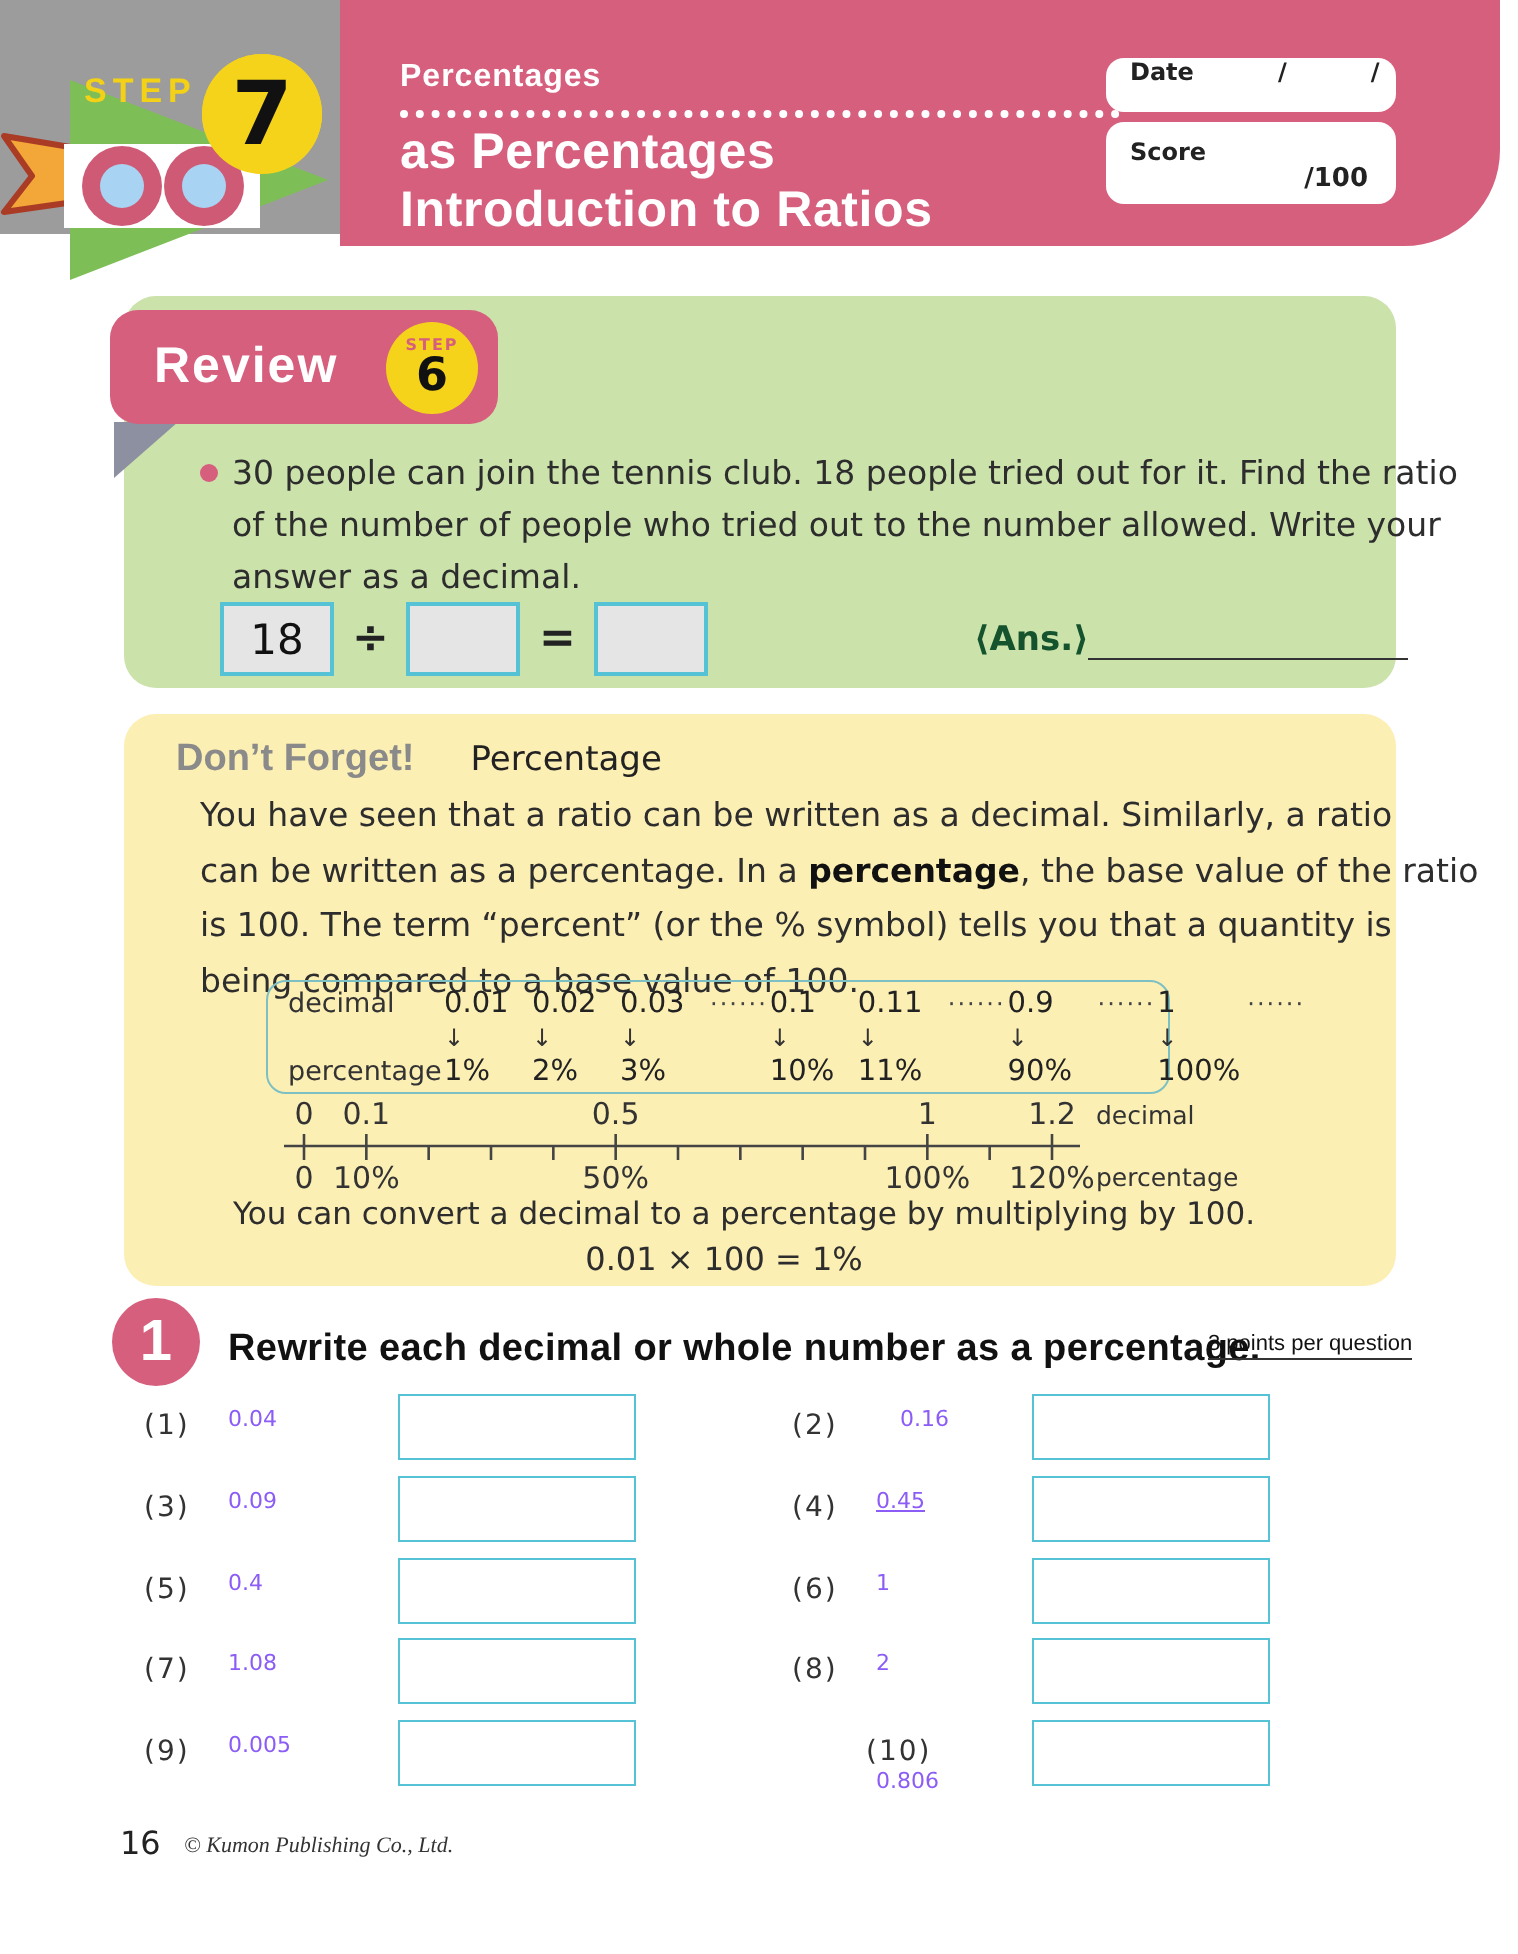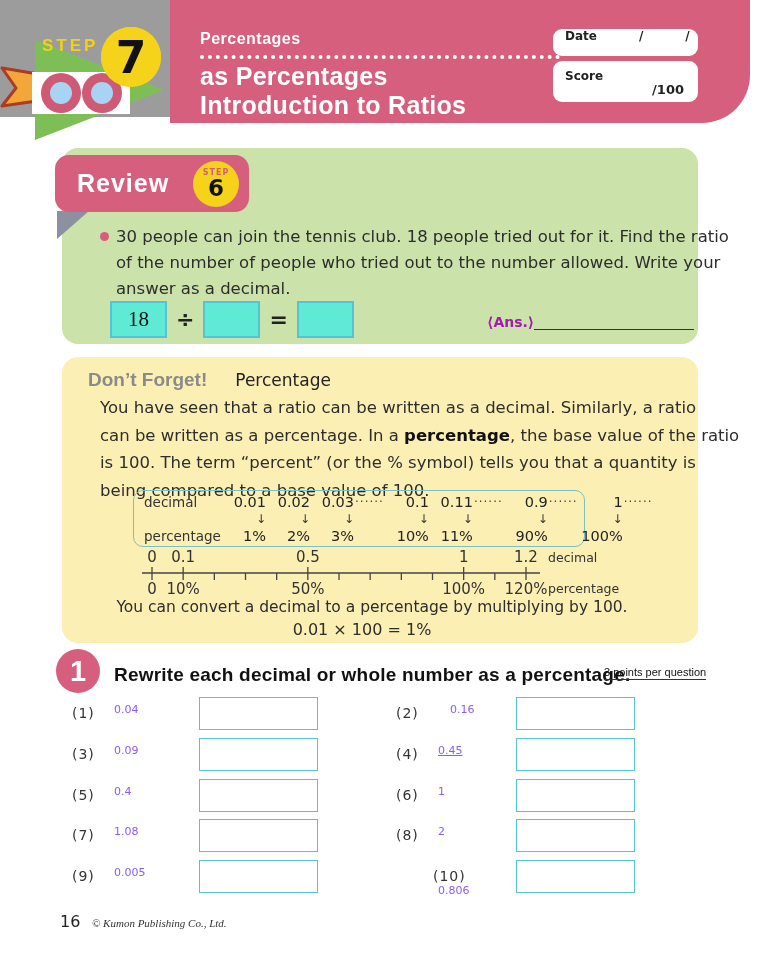--- a/index.html
+++ b/index.html
@@ -27,38 +27,38 @@
   .review-panel { position:absolute; left:62px; top:148px; width:636px; height:196px; background:#cbe2ab; border-radius:16px; }
   .review-badge { position:absolute; left:55px; top:155px; width:194px; height:57px; background:#d65f7e; border-radius:14px; display:flex; align-items:center; padding:0 10px 0 22px; z-index:3; }
   .review-badge .word { color:#fff; font-weight:bold; font-size:25px; letter-spacing:1px; font-family:"Liberation Sans",sans-serif; margin-right:auto; }
   .badge-circle { width:46px; height:46px; border-radius:50%; background:#f5d31a; display:flex; flex-direction:column; align-items:center; justify-content:center; }
   .badge-circle .s { font-size:8px; font-weight:bold; color:#d65f7e; letter-spacing:1px; line-height:8px; }
   .badge-circle .n { font-size:23px; font-weight:600; color:#111; line-height:22px; }
   .badge-fold { position:absolute; left:57px; top:211px; width:0; height:0; border-top:28px solid #8d90a0; border-right:32px solid transparent; z-index:2; }
   .review-problem { position:absolute; left:100px; top:224px; font-size:16.5px; line-height:26px; color:#2d2d2d; white-space:pre-line; display:flex; }
   .bullet-dot { width:9px; height:9px; border-radius:50%; background:#d65f7e; margin:8px 7px 0 0; flex:none; }
   .equation-row { position:absolute; left:110px; top:301px; display:flex; align-items:center; }
-  .eq-box { width:57px; height:37px; background:#5eead4; border:2px solid #56c2d6; display:flex; align-items:center; justify-content:center; font-size:21px; color:#111;font-family:Liberation Serif, serif; }
+  .eq-box { width:57px; height:37px; background:#e5e5e5; border:2px solid #56c2d6; display:flex; align-items:center; justify-content:center; font-size:21px; color:#111; }
   .eq-op { font-size:22px; color:#222; margin:0 9px; font-weight:bold; }
   .ans-group { position:absolute; left:487px; top:308px; display:flex; align-items:flex-end; }
-  .ans-label { font-size:14px; font-weight:bold; color:#a21caf; }
+  .ans-label { font-size:17px; font-weight:bold; color:#14532d; }
   .ans-line { display:inline-block; width:160px; border-bottom:1.5px solid #333; height:22px; }
 
   
   .df-panel { position:absolute; left:62px; top:357px; width:636px; height:286px; background:#fcefb4; border-radius:16px; }
   .df-head { position:absolute; left:88px; top:369px; display:flex; align-items:baseline; }
   .df-title { color:#8a8a8a; font-weight:bold; font-size:19px; font-family:"Liberation Sans",sans-serif; margin-right:28px; }
   .df-topic { color:#222; font-size:17px; }
   .df-body { position:absolute; left:100px; top:394px; font-size:16.5px; line-height:27.5px; color:#2d2d2d; white-space:pre-line; }
   .df-body b { color:#111; }
 
   .conv-table { position:absolute; left:133px; top:490px; width:452px; height:57px; border:1.5px solid #7cc0c4; border-radius:10px; padding:3px 8px 2px 10px; display:flex; flex-direction:column; justify-content:space-between; }
   .ct-row { display:flex; align-items:center; height:17px; }
   .ct-rowlabel { width:78px; font-size:13.5px; color:#333; flex:none; }
-  .ct-cell { min-width:44px; text-align:right; font-size:14.5px; color:#222; }
+  .ct-cell { min-width:44px; text-align:left; font-size:14.5px; color:#222; }
   .ct-dots { font-size:12px; color:#444; letter-spacing:1px; padding:0 1px; }
   .ct-arrow { font-size:12px; color:#333; }
   .hiddentext { visibility:hidden; }
 
   .numline { position:absolute; left:135px; top:548px; }
   .numline text { fill:#333; font-family:"DejaVu Sans",sans-serif; }
   .numline line, .numline path { stroke:#444; }
 
   .df-note1 { position:absolute; left:62px; top:598px; width:620px; text-align:center; font-size:15.5px; color:#2d2d2d; }
   .df-note2 { position:absolute; left:62px; top:620px; width:600px; text-align:center; font-size:16px; color:#2d2d2d; }

